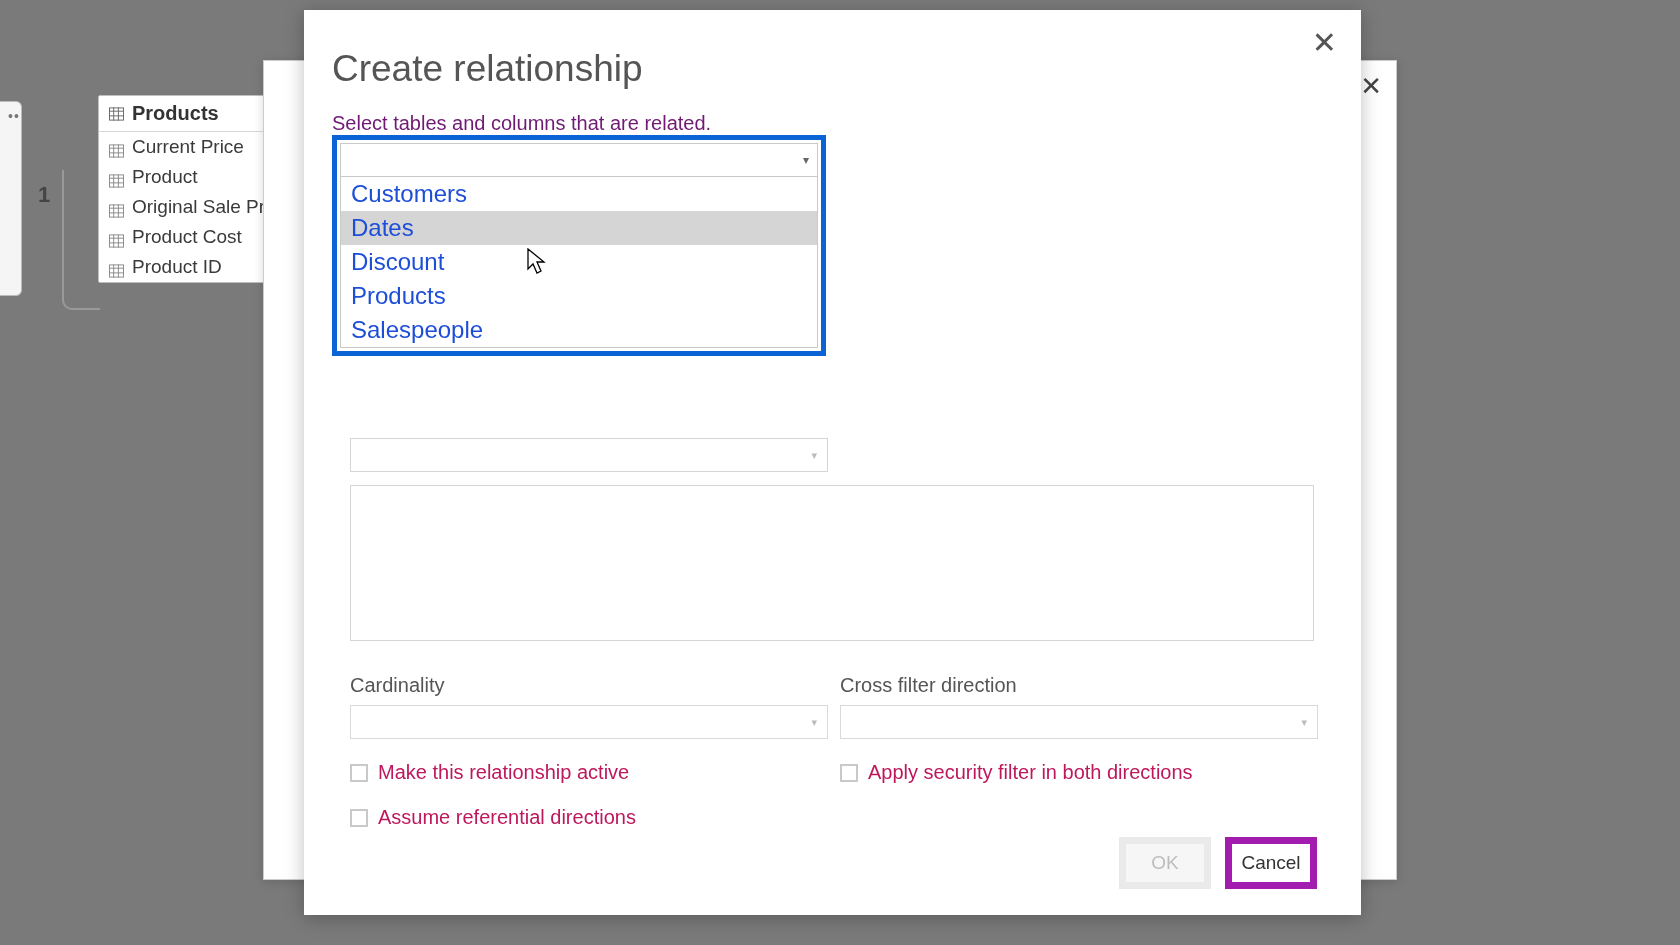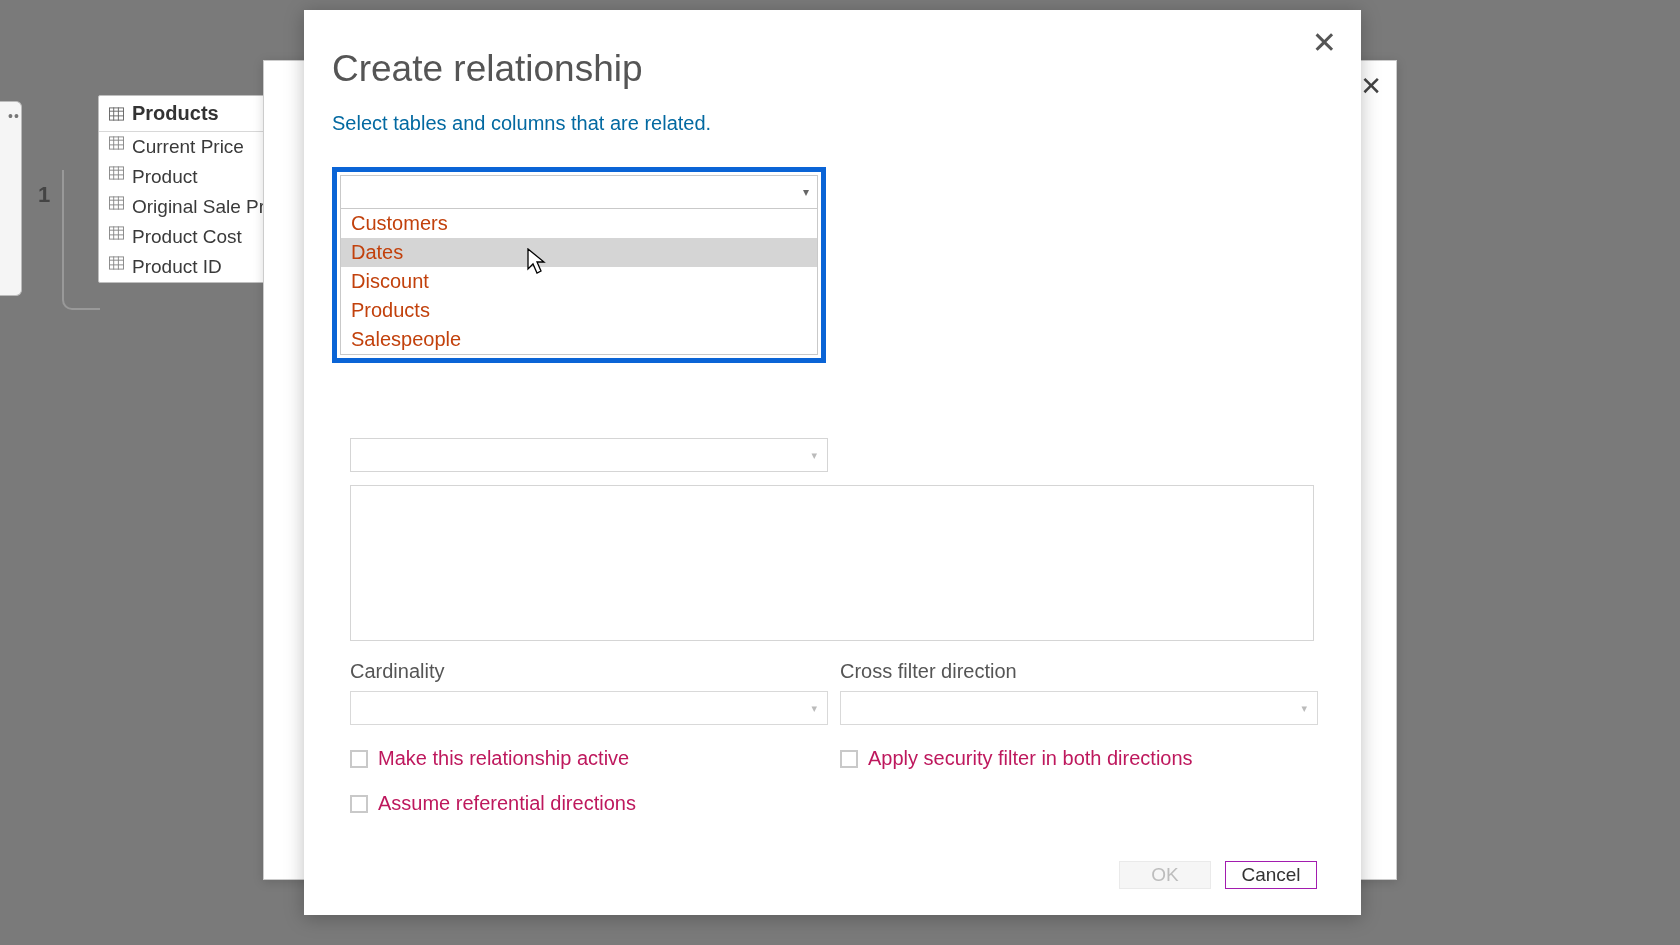--- a/index.html
+++ b/index.html
@@ -49,21 +49,21 @@
     font-size: 20px;
     color: #333;
   }
   .table-icon {
     width: 15px;
     height: 14px;
     flex-shrink: 0;
   }
   .field-row {
     display: flex;
-    align-items: flex-start;
+    align-items: flex-end;
     gap: 8px;
     padding: 4px 10px;
     font-size: 19px;
     color: #3a3a3a;
     white-space: nowrap;
     overflow: hidden;
   }
   .link-stub {
     position: absolute;
     left: 62px;
@@ -129,22 +129,21 @@
     padding: 38px 46px 20px 28px;
   }
   .dialog-title {
     font-size: 37px;
     font-weight: 400;
     color: #555;
     margin-bottom: 22px;
   }
   .dialog-subtitle {
     font-size: 20px;
-    color: #0369a1;
-    margin-bottom: 32px;
+    color: #701a75;
   }
   .highlight-wrap {
     border: 5px solid #0a64d6;
     padding: 3px;
     width: 494px;
     position: relative;
     margin-bottom: 28px;
   }
   .combo {
     border: 1px solid #c9c9c9;
@@ -160,22 +159,22 @@
     font-size: 12px;
     color: #666;
   }
   .dropdown-list {
     border: 1px solid #c9c9c9;
     border-top: none;
     background: #fff;
   }
   .dropdown-item {
     padding: 3px 10px;
-    font-size: 20px;
-    color: #c2410c;
+    font-size: 24px;
+    color: #1d4ed8;
     cursor: default;
   }
   .dropdown-item.hovered {
     background: #d5d5d5;
   }
   .preview-box {
     border: 1px solid #d5d5d5;
     height: 156px;
     width: 964px;
     background: #fff;
@@ -239,22 +238,22 @@
   }
   .buttons {
     position: absolute;
     right: 44px;
     bottom: 26px;
     display: flex;
     gap: 14px;
   }
   .btn {
     min-width: 92px;
-    height: 28px;
-    border: 1px solid #a21caf;
+    height: 52px;
+    border: 7px solid #a21caf;
     background: #fff;
     font-size: 19px;
     color: #333;
     cursor: pointer;
   }
   .btn.ok {
     color: #bdbdbd;
     background: #f6f6f6;
     border-color: #eaeaea;
   }
@@ -368,21 +367,21 @@
     </div>
 
     <div class="combo2" style="position:absolute; left:46px; top:428px;">
       <span class="chev">▾</span>
     </div>
 
     <div class="preview-box" style="position:absolute; left:46px; top:223px; z-index:-1;"></div>
 
     <div class="preview-box" style="position:absolute; left:46px; top:475px;"></div>
 
-    <div class="row-cols" style="position:absolute; left:46px; top:624px; width:964px;">
+    <div class="row-cols" style="position:absolute; left:46px; top:638px; width:964px;">
       <div class="col">
         <div class="section-label">Cardinality</div>
         <div class="wide-combo">
           <span class="chev">▾</span>
         </div>
         <div class="checkbox-row">
           <div class="checkbox"></div>
           <span>Make this relationship active</span>
         </div>
         <div class="checkbox-row">

